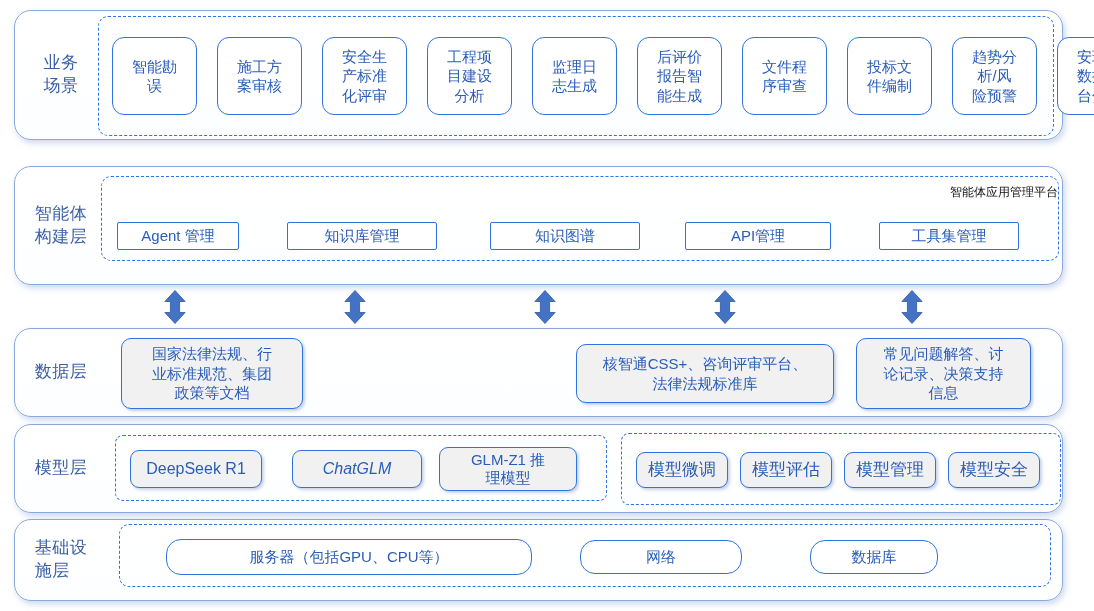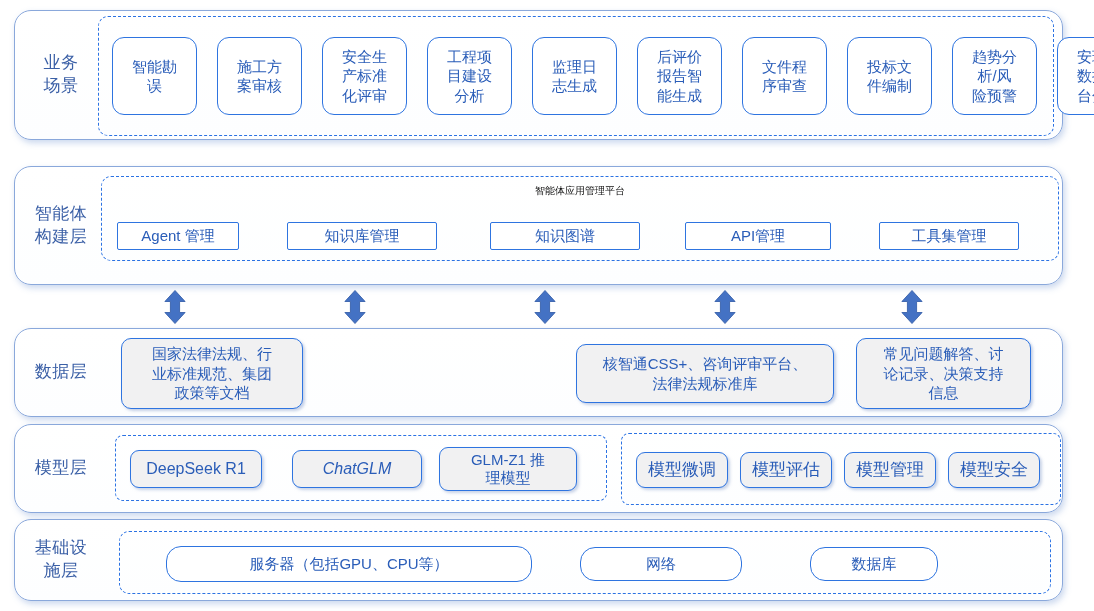--- a/index.html
+++ b/index.html
@@ -7,21 +7,21 @@
   #canvas { position:relative; width:1094px; height:611px; background:#ffffff; overflow:hidden; }
 
   .layer {
     position:absolute; left:14px; width:1049px;
     background:linear-gradient(180deg,#ffffff 0%,#fdfeff 100%);
     border:1.2px solid #8aa8db; border-radius:17px;
     box-shadow:2px 3px 6px rgba(140,168,218,0.45);
   }
   .layer-label {
     position:absolute; left:8px; top:0; bottom:0; width:76px;
-    display:flex; align-items:center; justify-content:center; text-align:center;
+    display:flex; align-items:center; justify-content:center; text-align:left;
     color:#3a5fa6; font-size:17px; font-weight:400;
     white-space:pre-line; line-height:1.35; letter-spacing:0.5px;
   }
   .dashed-box {
     position:absolute; border:1.6px dashed #2b72e3; border-radius:10px;
   }
 
   
   #business-layer { top:10px; height:130px; }
   #business-dashed { left:83px; top:5px; width:956px; height:120px;
@@ -30,22 +30,22 @@
     width:85px; height:78px; flex:0 0 auto;
     background:#ffffff; border:1.4px solid #2e74e0; border-radius:12px;
     display:flex; align-items:center; justify-content:center; text-align:center;
     color:#2a5db8; font-size:15px; line-height:1.3; white-space:pre-line;
   }
 
   
   #agent-layer { top:166px; height:119px; }
   #agent-dashed { left:86px; top:9px; width:958px; height:85px; }
   #platform-title {
-    position:absolute; left:0; right:0; top:7px; text-align:center;
-    color:#111111; font-size:10px;
+    position:absolute; left:0; right:0; top:7px; text-align:right;
+    color:#111111; font-size:12px;
   }
   .mgmt-module {
     position:absolute; top:45px; height:28px;
     background:#ffffff; border:1.3px solid #2e74e0; border-radius:2px;
     display:flex; align-items:center; justify-content:center;
     color:#2a5db8; font-size:15px;
   }
   #mgmt-0 { left:15px;  width:122px; }
   #mgmt-1 { left:185px; width:150px; }
   #mgmt-2 { left:388px; width:150px; }
@@ -84,21 +84,21 @@
   #base-1 { left:176px; top:14px; width:130px; height:38px;font-style:italic; }
   #base-2 { left:323px; top:11px; width:138px; height:44px; font-size:15px; }
   .ops-card { font-size:17px; }
   #ops-0 { left:14px;  top:18px; width:92px; height:36px; }
   #ops-1 { left:118px; top:18px; width:92px; height:36px; }
   #ops-2 { left:222px; top:18px; width:92px; height:36px; }
   #ops-3 { left:326px; top:18px; width:92px; height:36px; }
 
   
   #infra-layer { top:519px; height:82px; }
-  #infra-dashed { left:104px; top:11px; width:932px; height:63px; }
+  #infra-dashed { left:104px; top:4px; width:932px; height:63px; }
   .infra-card {
     position:absolute; top:14px; height:36px;
     background:#ffffff; border:1.4px solid #2e74e0; border-radius:15px;
     display:flex; align-items:center; justify-content:center;
     color:#2a5db8; font-size:15px;
   }
   #infra-0 { left:46px;  width:366px; }
   #infra-1 { left:460px; width:162px; height:34px; top:15px; }
   #infra-2 { left:690px; width:128px; height:34px; top:15px; }
 </style>

